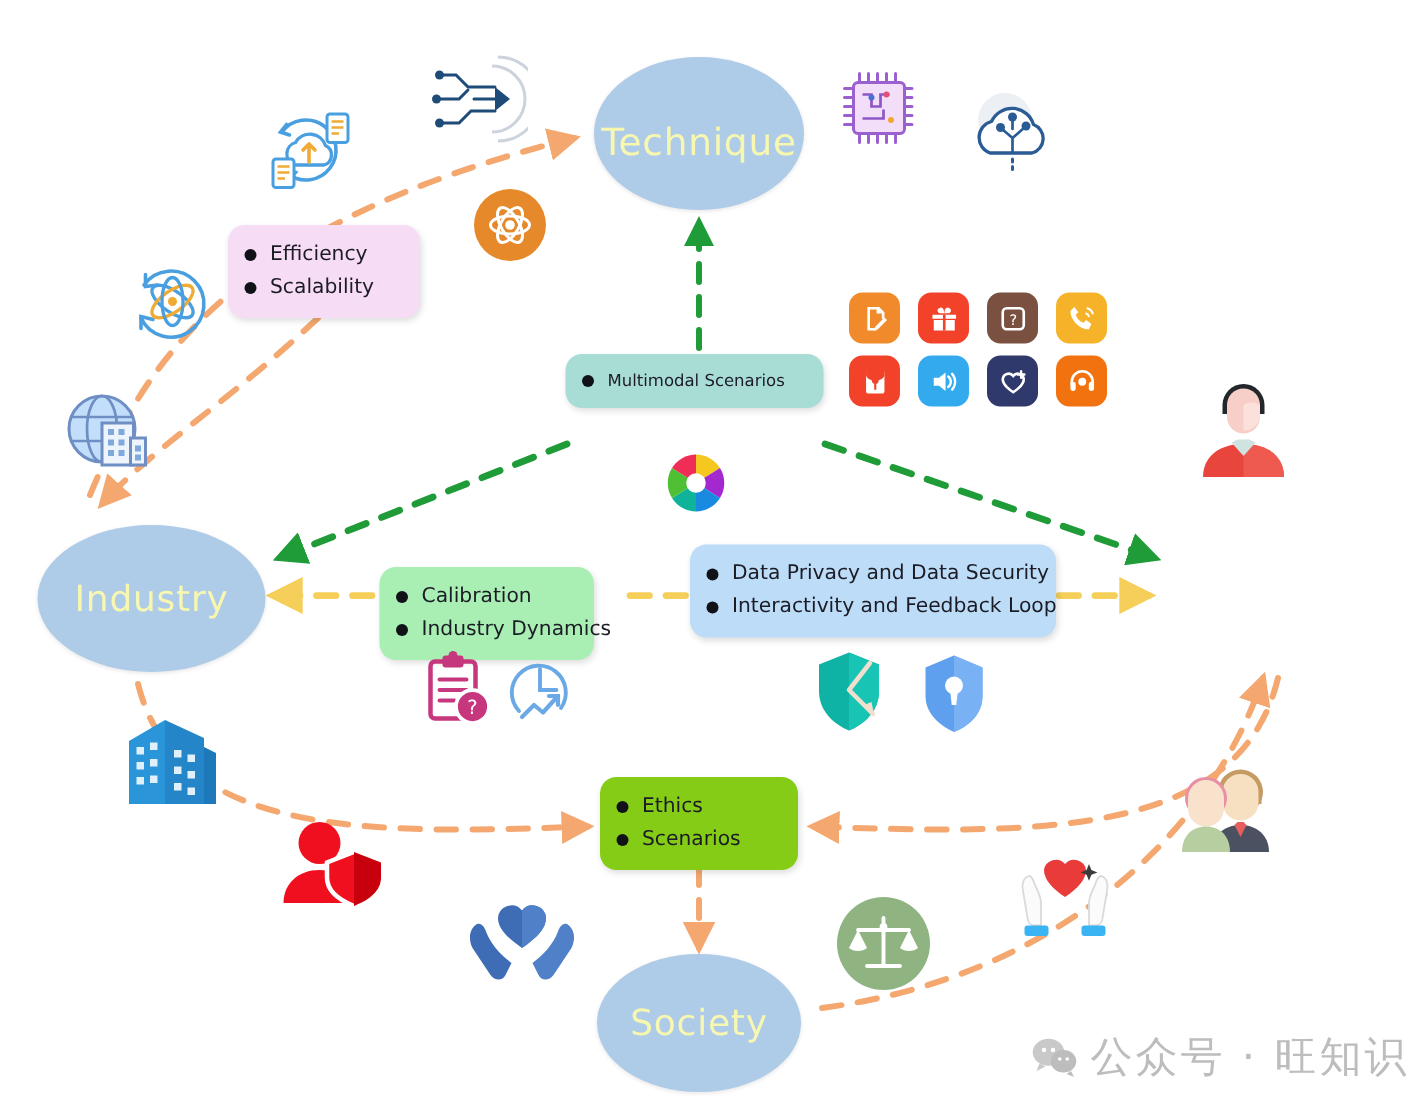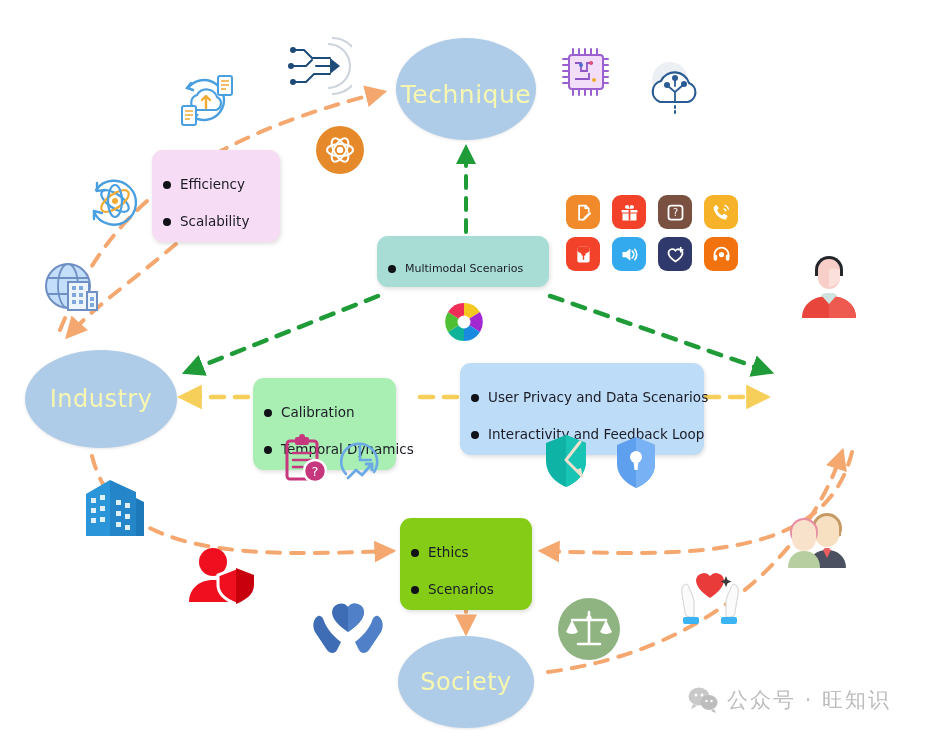--- a/index.html
+++ b/index.html
@@ -20,41 +20,41 @@
   #node-user{left:768px;top:352px;width:146px;height:94px;}
   #node-user span{font-size:24px;}
   #node-society{left:398px;top:636px;width:136px;height:92px;}
   #node-society span{font-size:24px;}
 
   
   .box{position:absolute;border-radius:11px;box-shadow:1px 2px 4px rgba(0,0,0,.13);
        padding:9px 14px 9px 11px;box-sizing:border-box;}
   .box ul{list-style:none;margin:0;padding:0;}
   .box li{display:flex;align-items:center;color:#1c1c26;font-size:13.5px;line-height:1.62;
-          white-space:nowrap;margin-top:15px;}
+          white-space:nowrap;}
   .box li .bul{width:8px;height:8px;border-radius:50%;background:#111118;
                margin-right:9px;flex:0 0 8px;}
   #box-tech{left:152px;top:150px;width:128px;background:#f6dcf4;}
   #box-multimodal{left:377px;top:236px;width:172px;background:#a8ddd6;}
   #box-multimodal li{font-size:11px;}
   #box-calibration{left:253px;top:378px;width:143px;background:#a9efb4;}
   #box-privacy{left:460px;top:363px;width:244px;background:#bcdcf7;}
   #box-ethics{left:400px;top:518px;width:132px;background:#84cc16;}
 
   
   .icon{position:absolute;}
   .sq{border-radius:9px;display:flex;align-items:center;justify-content:center;}
   .grid8{position:absolute;left:566px;top:195px;display:grid;
          grid-template-columns:repeat(4,34px);grid-template-rows:repeat(2,34px);
          gap:8px 12px;}
   .grid8 .sq{width:34px;height:34px;font-size:17px;color:#fff;}
 
   
   #watermark{position:absolute;left:688px;top:686px;display:flex;align-items:center;gap:9px;}
-  #watermark .wm-txt{color:#bdbdbd;font-size:21px;letter-spacing:2px;
+  #watermark .wm-txt{color:#bdbdbd;font-size:28px;letter-spacing:2px;
       font-family:"DejaVu Sans","Liberation Sans",sans-serif;white-space:nowrap;}
 </style>
 </head>
 <body>
 
 <div id="stage">
 
   <svg class="layer" viewBox="0 0 942 739">
     <defs>
       <marker id="ao" viewBox="0 0 10 10" refX="8" refY="5" markerWidth="5.5" markerHeight="5.5" orient="auto-start-reverse">
@@ -123,30 +123,30 @@
   </div>
 
   <div class="box" id="box-calibration">
     <ul>
       <li>
           <i class="bul"></i>
           <span>Calibration</span>
         </li>
       <li>
           <i class="bul"></i>
-          <span>Temporal Dynamics</span>
+          <span>Industry Dynamics</span>
         </li>
     </ul>
   </div>
 
   <div class="box" id="box-privacy">
     <ul>
       <li>
           <i class="bul"></i>
-          <span>User Privacy and Data Scenarios</span>
+          <span>Data Privacy and Data Security</span>
         </li>
       <li>
           <i class="bul"></i>
           <span>Interactivity and Feedback Loop</span>
         </li>
     </ul>
   </div>
 
   <div class="box" id="box-ethics">
     <ul>

